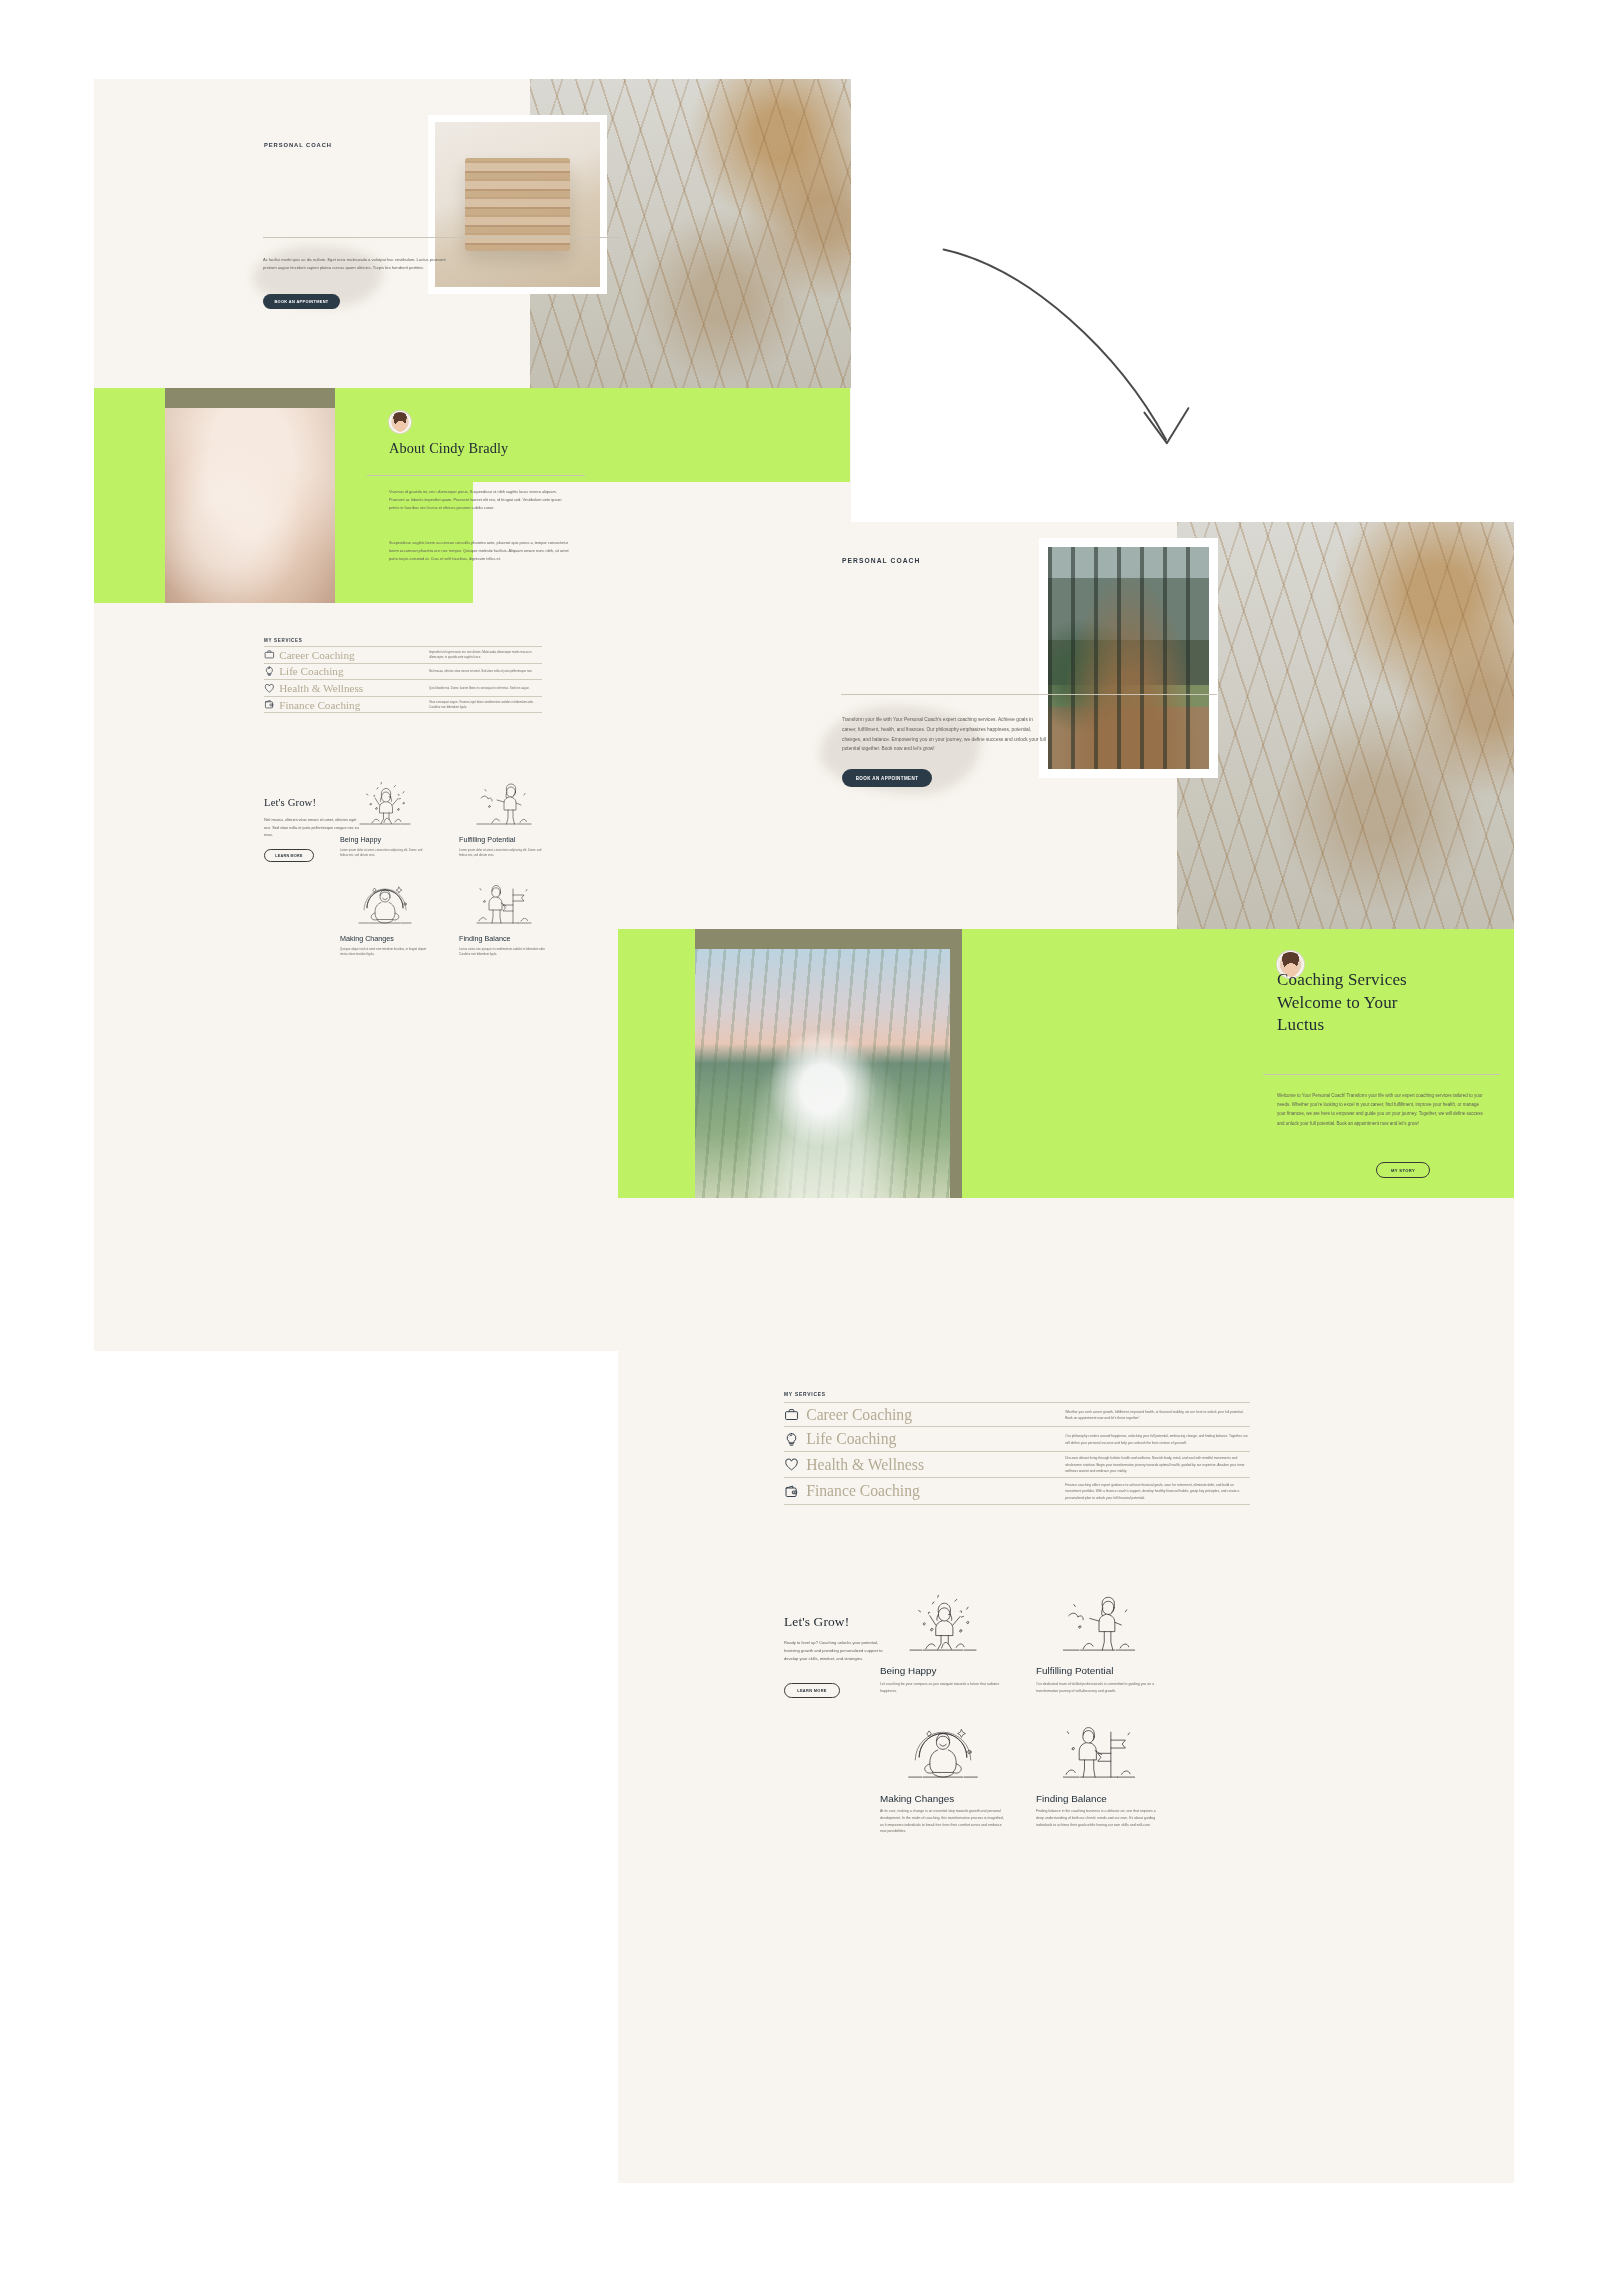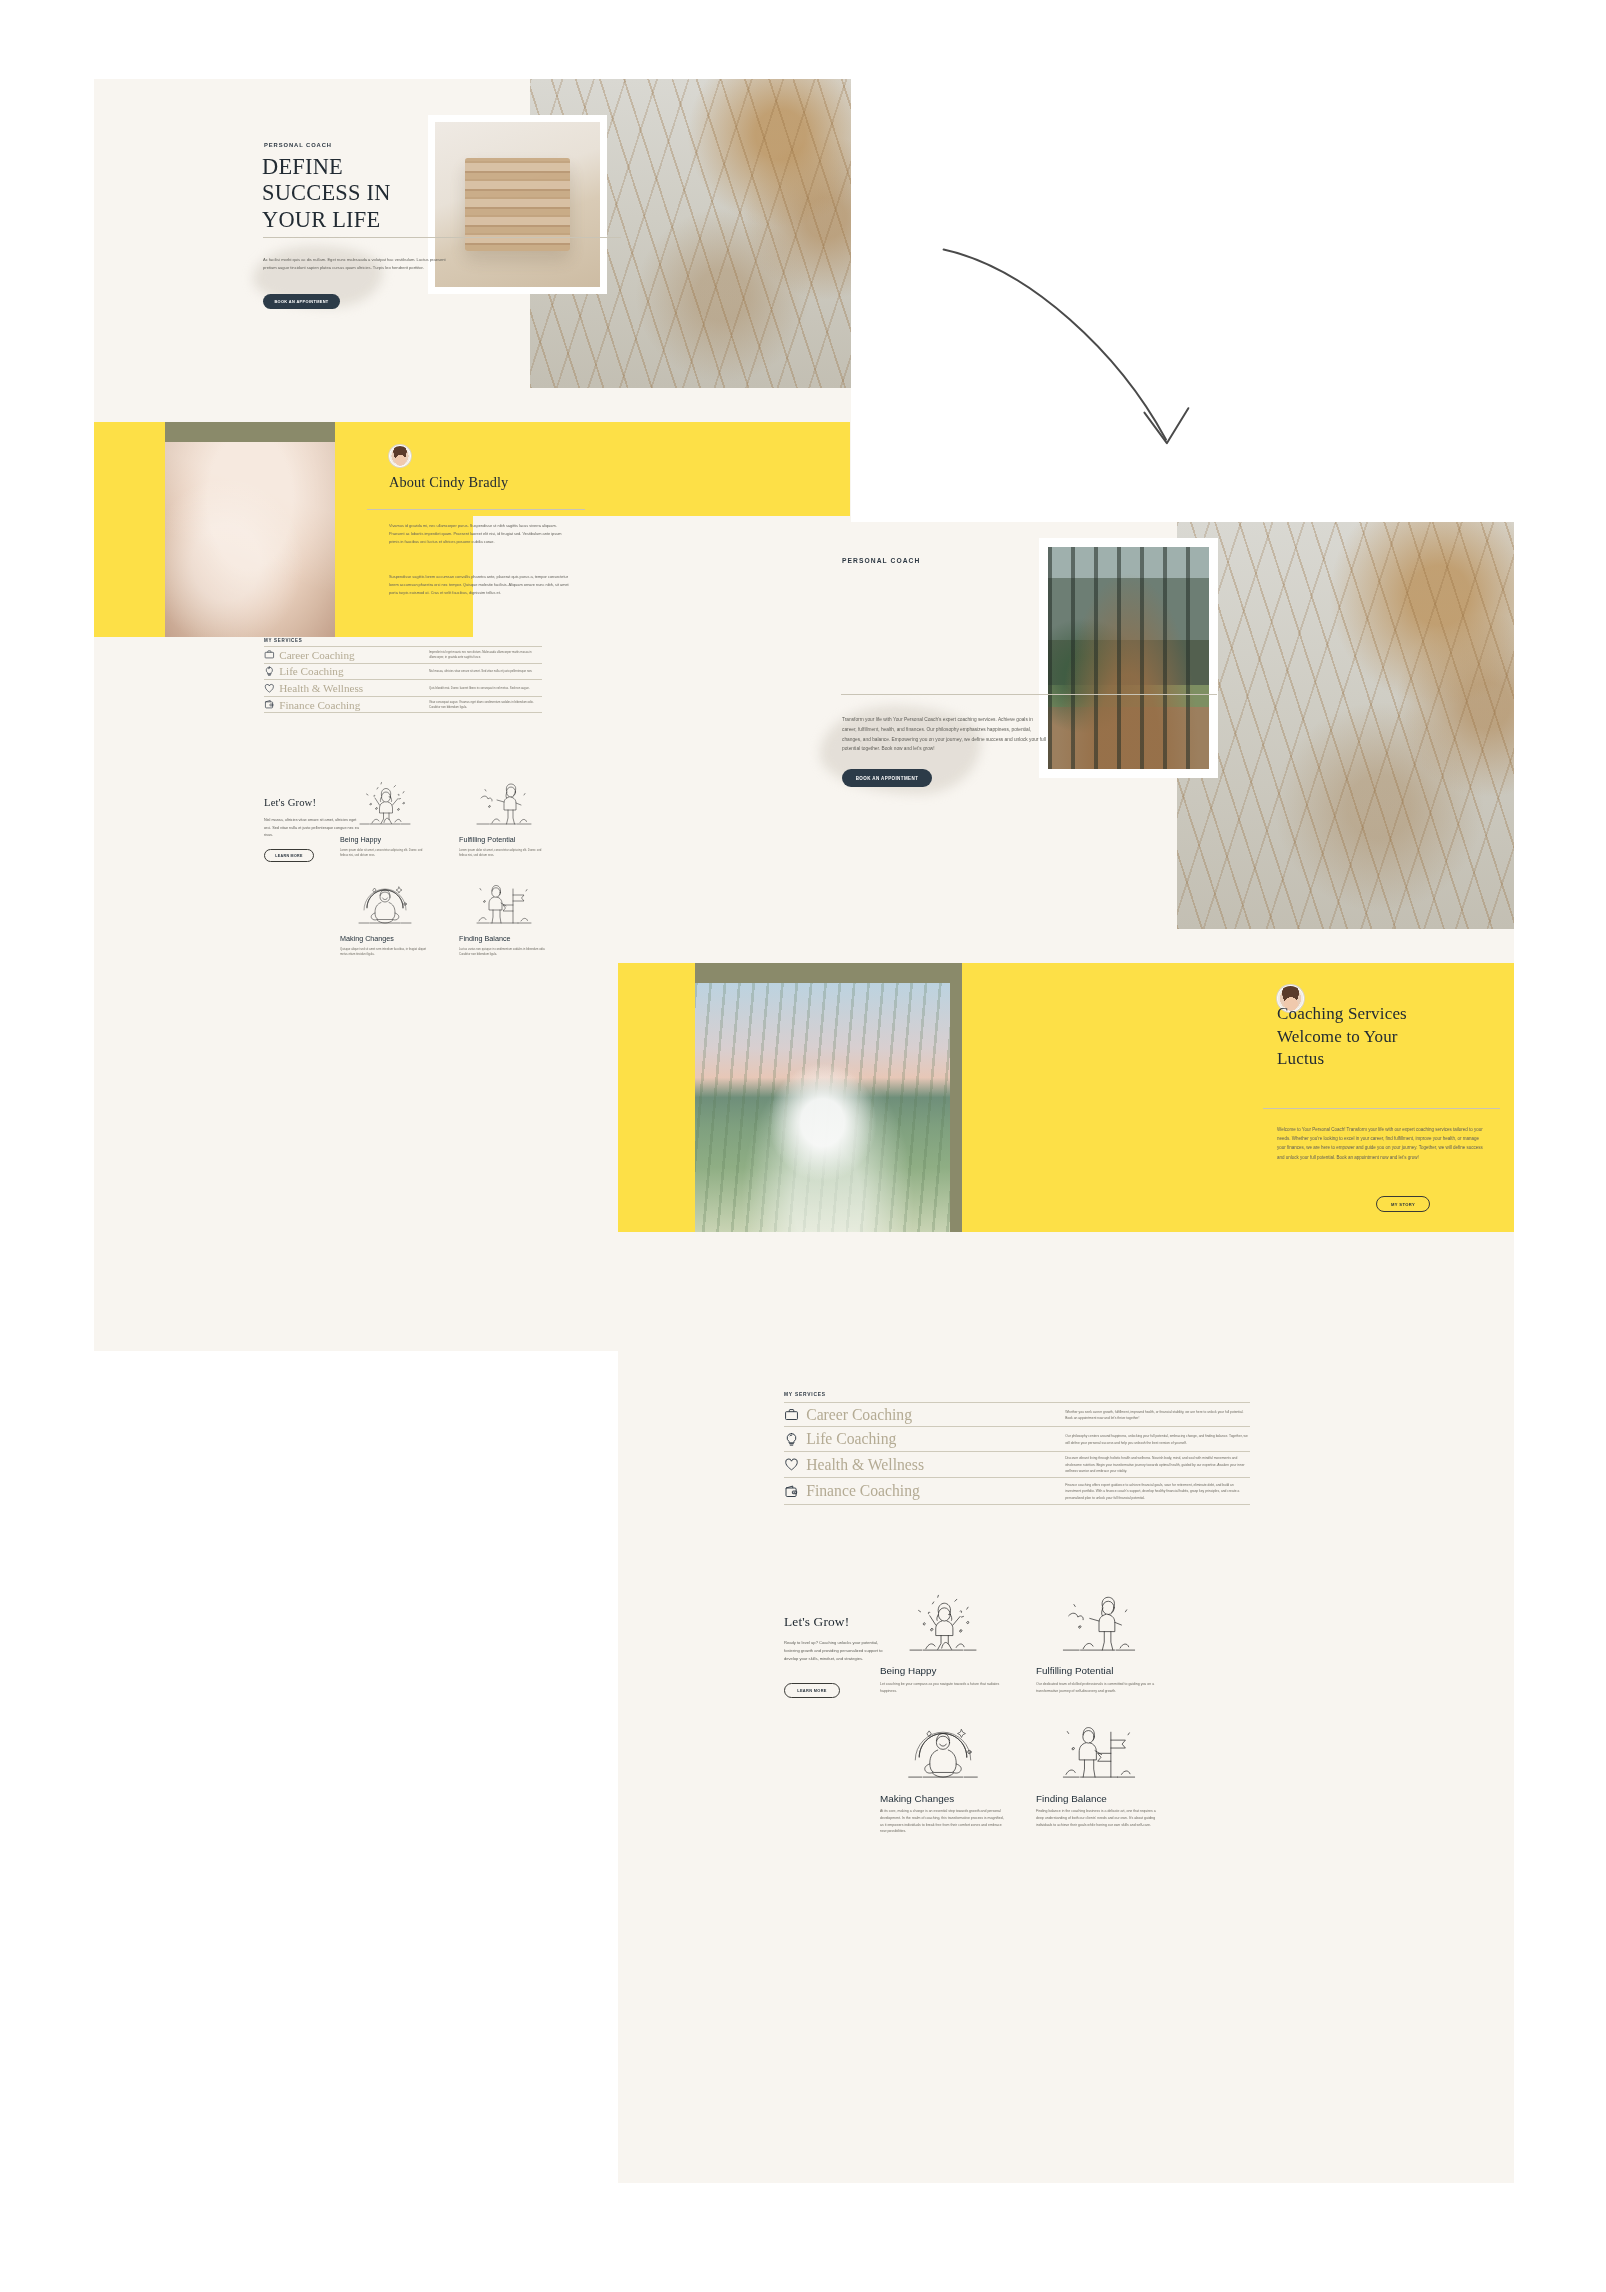--- a/index.html
+++ b/index.html
@@ -7,21 +7,21 @@
   html, body {
     width: 1607px; height: 2293px;
     background: #ffffff;
     font-family: "Liberation Sans", sans-serif;
     overflow: hidden;
   }
   #stage { position: relative; width: 1607px; height: 2293px; background:#fff; }
 
   
   .page { position: absolute; background: #f8f5f0; overflow: hidden; }
-  .band-sand   { background: #fde047; margin-top: 34px; }
+  .band-sand   { background: #bef264; }
   .eyebrow {
     font-family: "Liberation Sans", sans-serif;
     font-weight: 700; color:#2c3742; letter-spacing: .16em;
     text-transform: uppercase;
   }
   .display {
     font-family: "Liberation Serif", serif;
     font-weight: 400; color:#222b33; letter-spacing:.01em;
     line-height: 1.18;
   }
@@ -133,25 +133,20 @@
 
     <div style="position:absolute; left:0; top:0; width:757px; height:309px;">
 
       <div class="photo ph-pampas" style="left:436px; top:0; width:321px; height:309px;"></div>
 
       <div class="photo-frame" style="left:334px; top:36px; width:179px; height:179px;"></div>
       <div class="photo ph-jenga" style="left:341px; top:43px; width:165px; height:165px;"></div>
 
       <div class="eyebrow" style="position:absolute; left:170px; top:63px; font-size:5.8px;">PERSONAL COACH</div>
 
-      <div class="display" style="position:absolute; left:168px; top:75px; width:206px; font-size:22.4px;">
-        <div>DEFINE</div>
-        <div>SUCCESS IN</div>
-        <div>YOUR LIFE</div>
-      </div>
 
       <div class="rule" style="position:absolute; left:169px; top:158px; width:358px;"></div>
 
       <div class="smudge" style="left:159px; top:167px; width:130px; height:61px;"></div>
 
       <div class="body-copy" style="position:absolute; left:169px; top:177px; width:184px; font-size:4.1px; line-height:1.95;">Ac facilisi morbi quis ac dis nullam. Eget nunc malesuada a volutpat hac vestibulum. Luctus praesent pretium augue tincidunt sapien platea cursus quam ultricies. Turpis leo hendrerit porttitor.</div>
 
       <div class="btn-dark" style="position:absolute; left:169px; top:215px; width:77px; height:15px; font-size:3.9px;">BOOK AN APPOINTMENT</div>
     </div>
 

